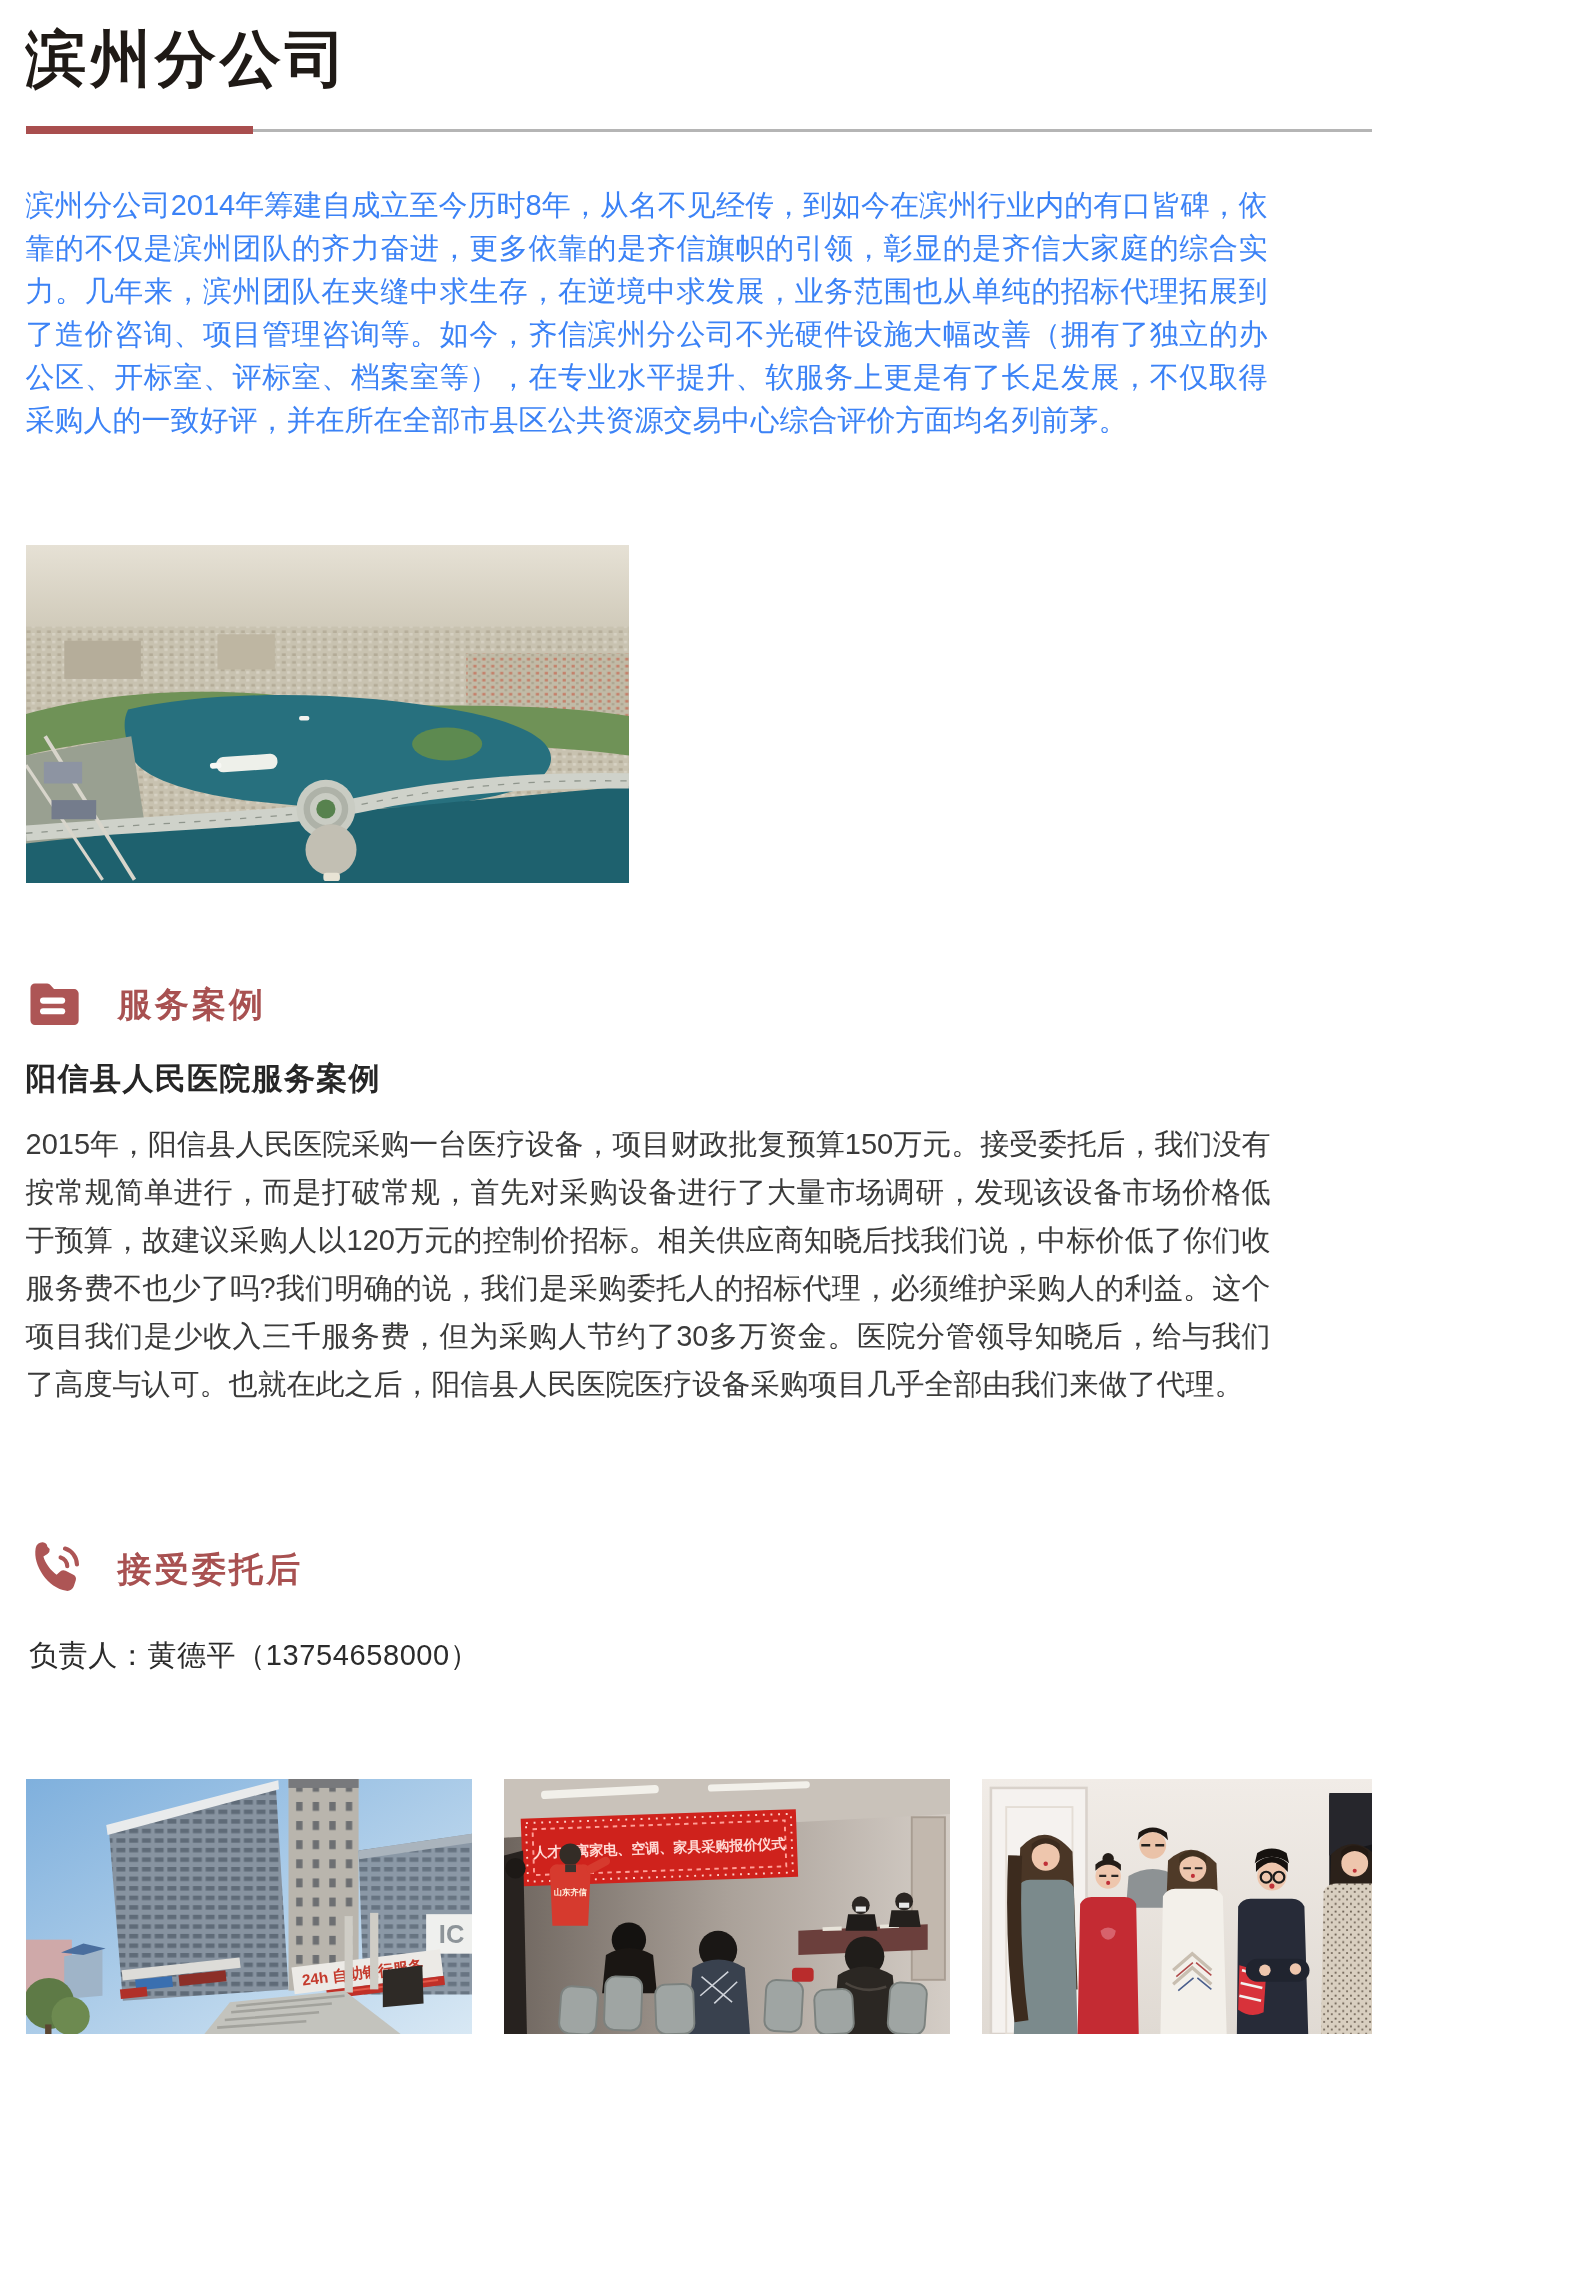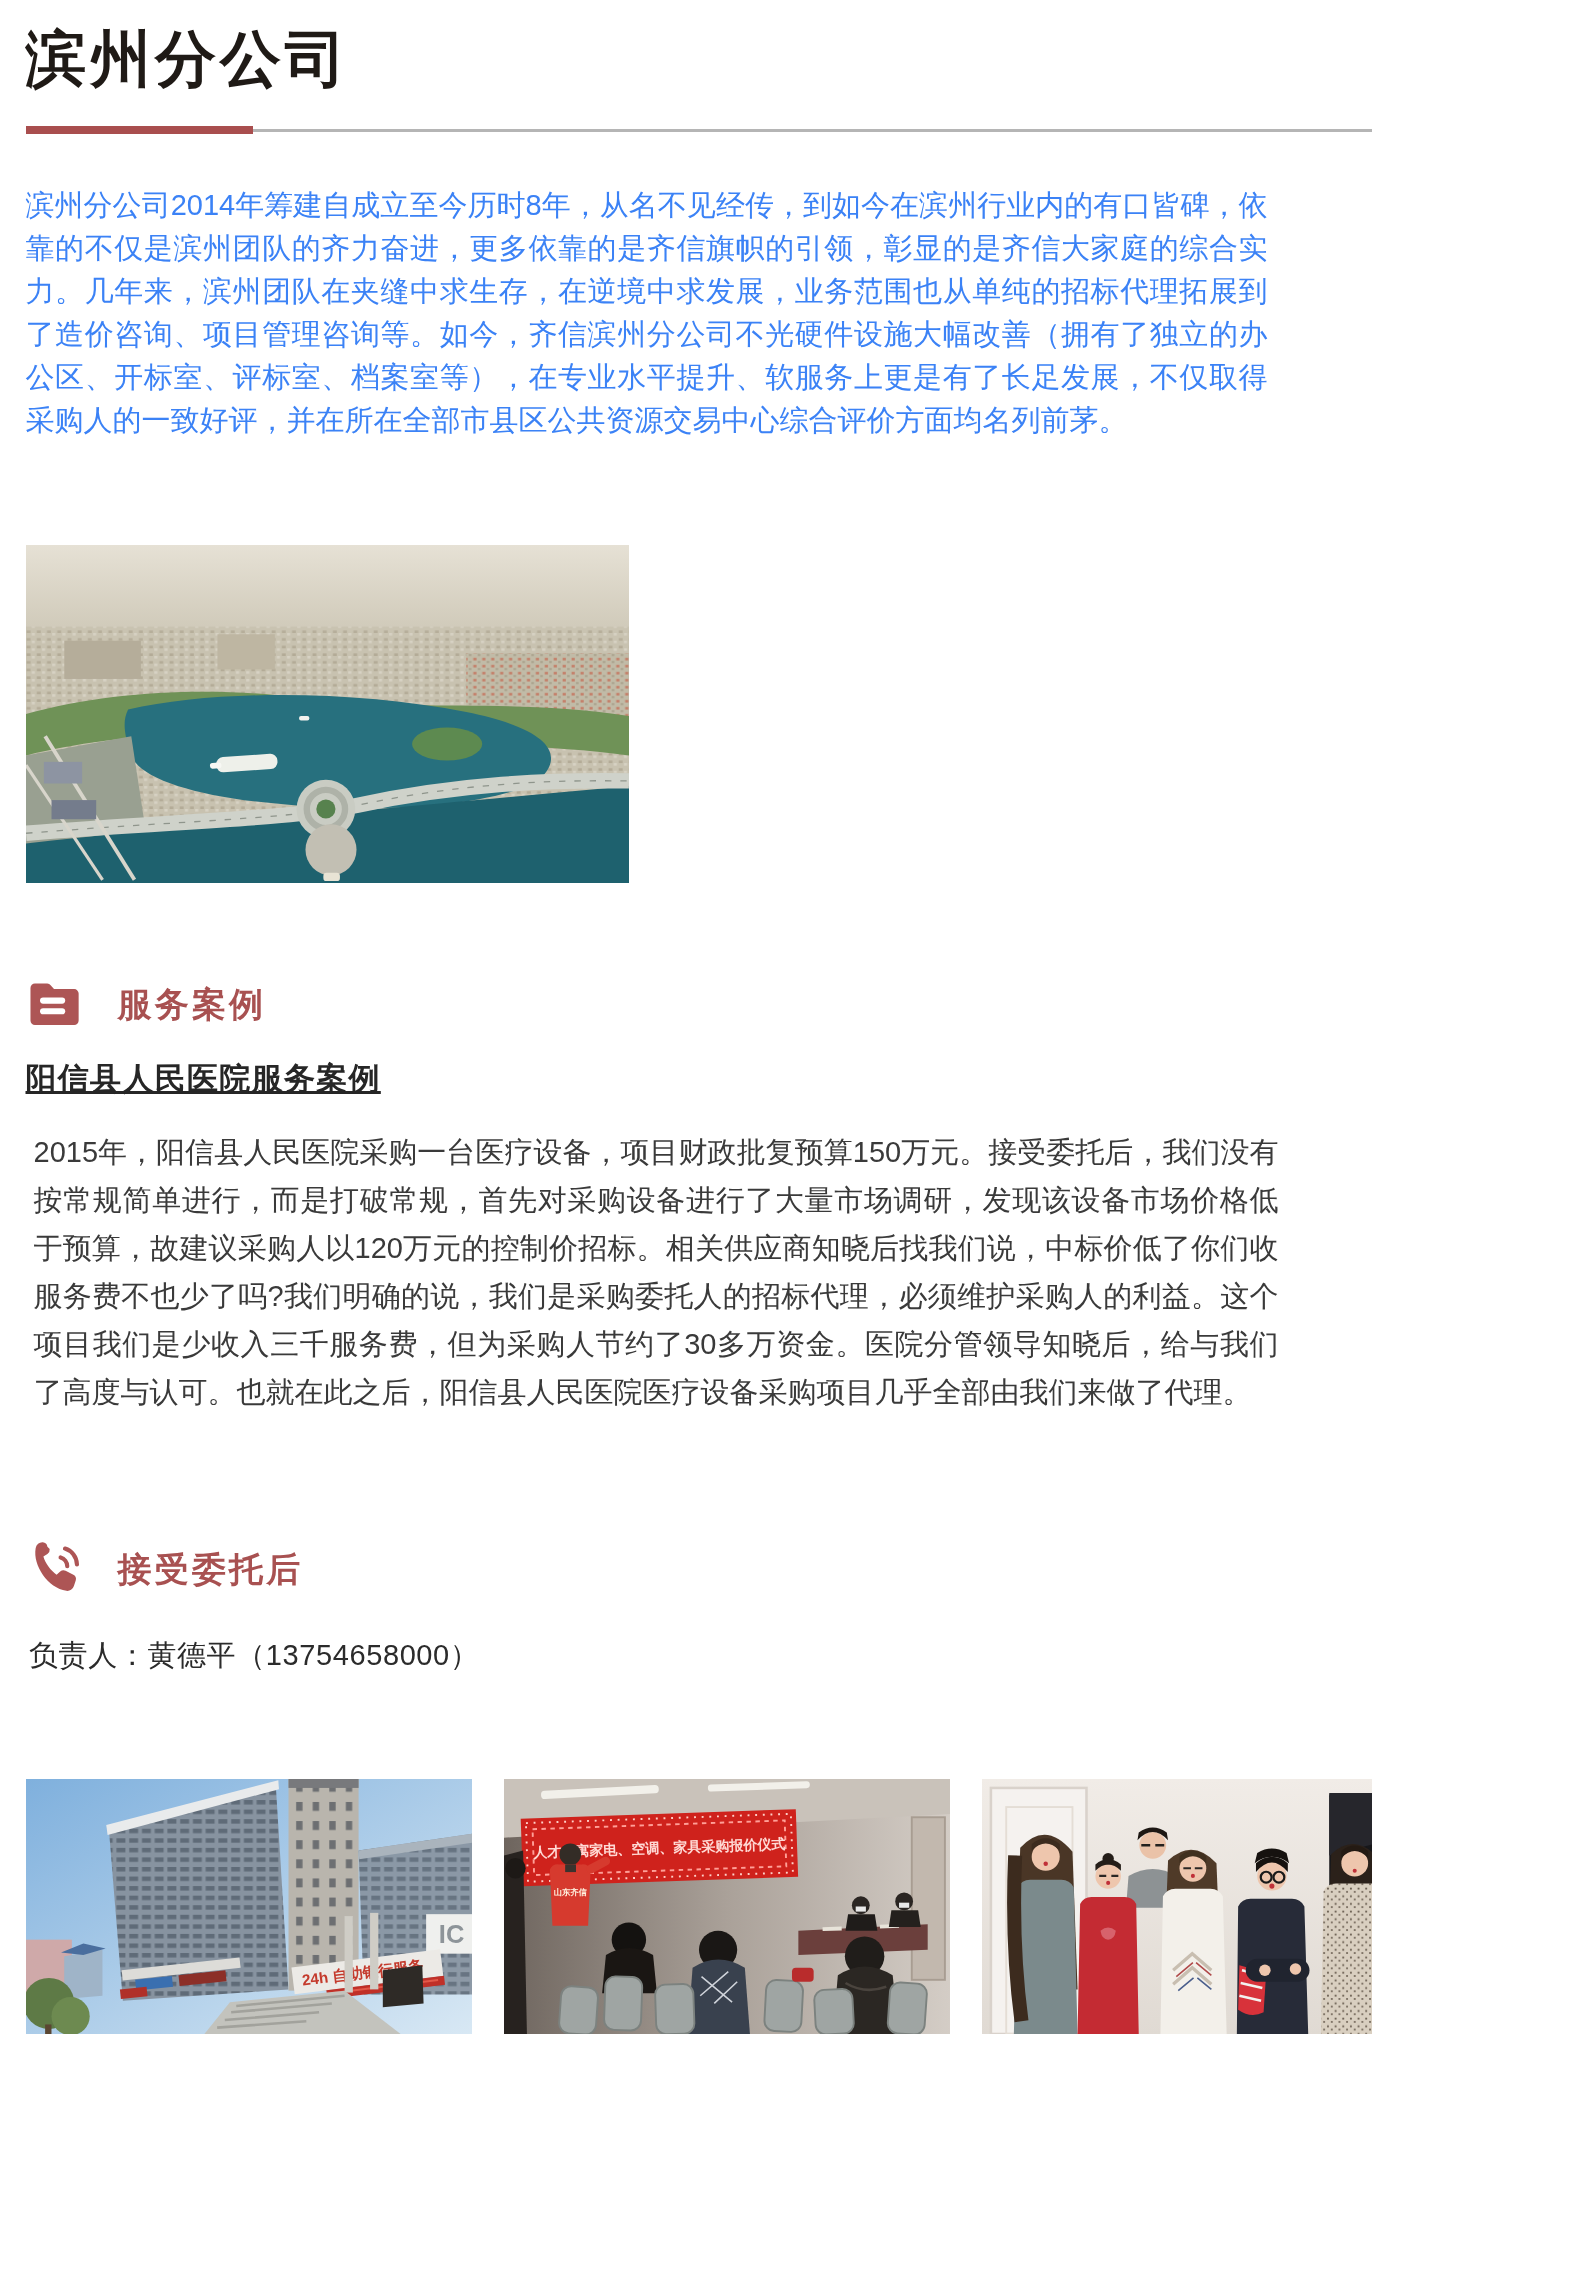--- a/index.html
+++ b/index.html
@@ -21,24 +21,24 @@
   .photo svg{display:block;width:100%;height:100%;}
   .aerial-photo{left:25.5px;top:545px;width:603px;height:338px;}
   .section-head{position:absolute;left:25.5px;display:flex;align-items:flex-end;gap:36px;}
   .section-head .icon{width:56px;height:52px;flex:0 0 auto;}
   .section-head .icon svg{display:block;width:100%;height:100%;}
   .section-head .label{font-size:34px;font-weight:bold;letter-spacing:3.2px;color:#a85151;}
   .cases-head{top:976px;}
   .contact-head{top:1541px;}
   .case-title{
     position:absolute;left:25.5px;top:1058px;margin:0;
-    font-size:31px;font-weight:bold;color:#262626;letter-spacing:1.3px;text-decoration:underline;
+    font-size:31px;font-weight:bold;color:#262626;letter-spacing:1.3px;
   }
   .case-text{
-    position:absolute;left:25.5px;top:1120px;width:1245px;margin:8px;
+    position:absolute;left:25.5px;top:1120px;width:1245px;margin:0;
     font-size:29px;line-height:48px;text-align:justify;color:#3a3a3a;
   }
   .contact-lines{position:absolute;left:29px;top:1625px;font-size:29px;color:#2b2b2b;}
   .contact-line{margin:12px 0 31px 0;line-height:37px;letter-spacing:0.6px;}
   .photo-row{position:absolute;left:25.5px;top:1779px;display:flex;gap:32px;}
   .photo-row .photo{position:relative;width:446px;height:255px;left:auto;top:auto;}
 </style>
 </head>
 <body>
 

